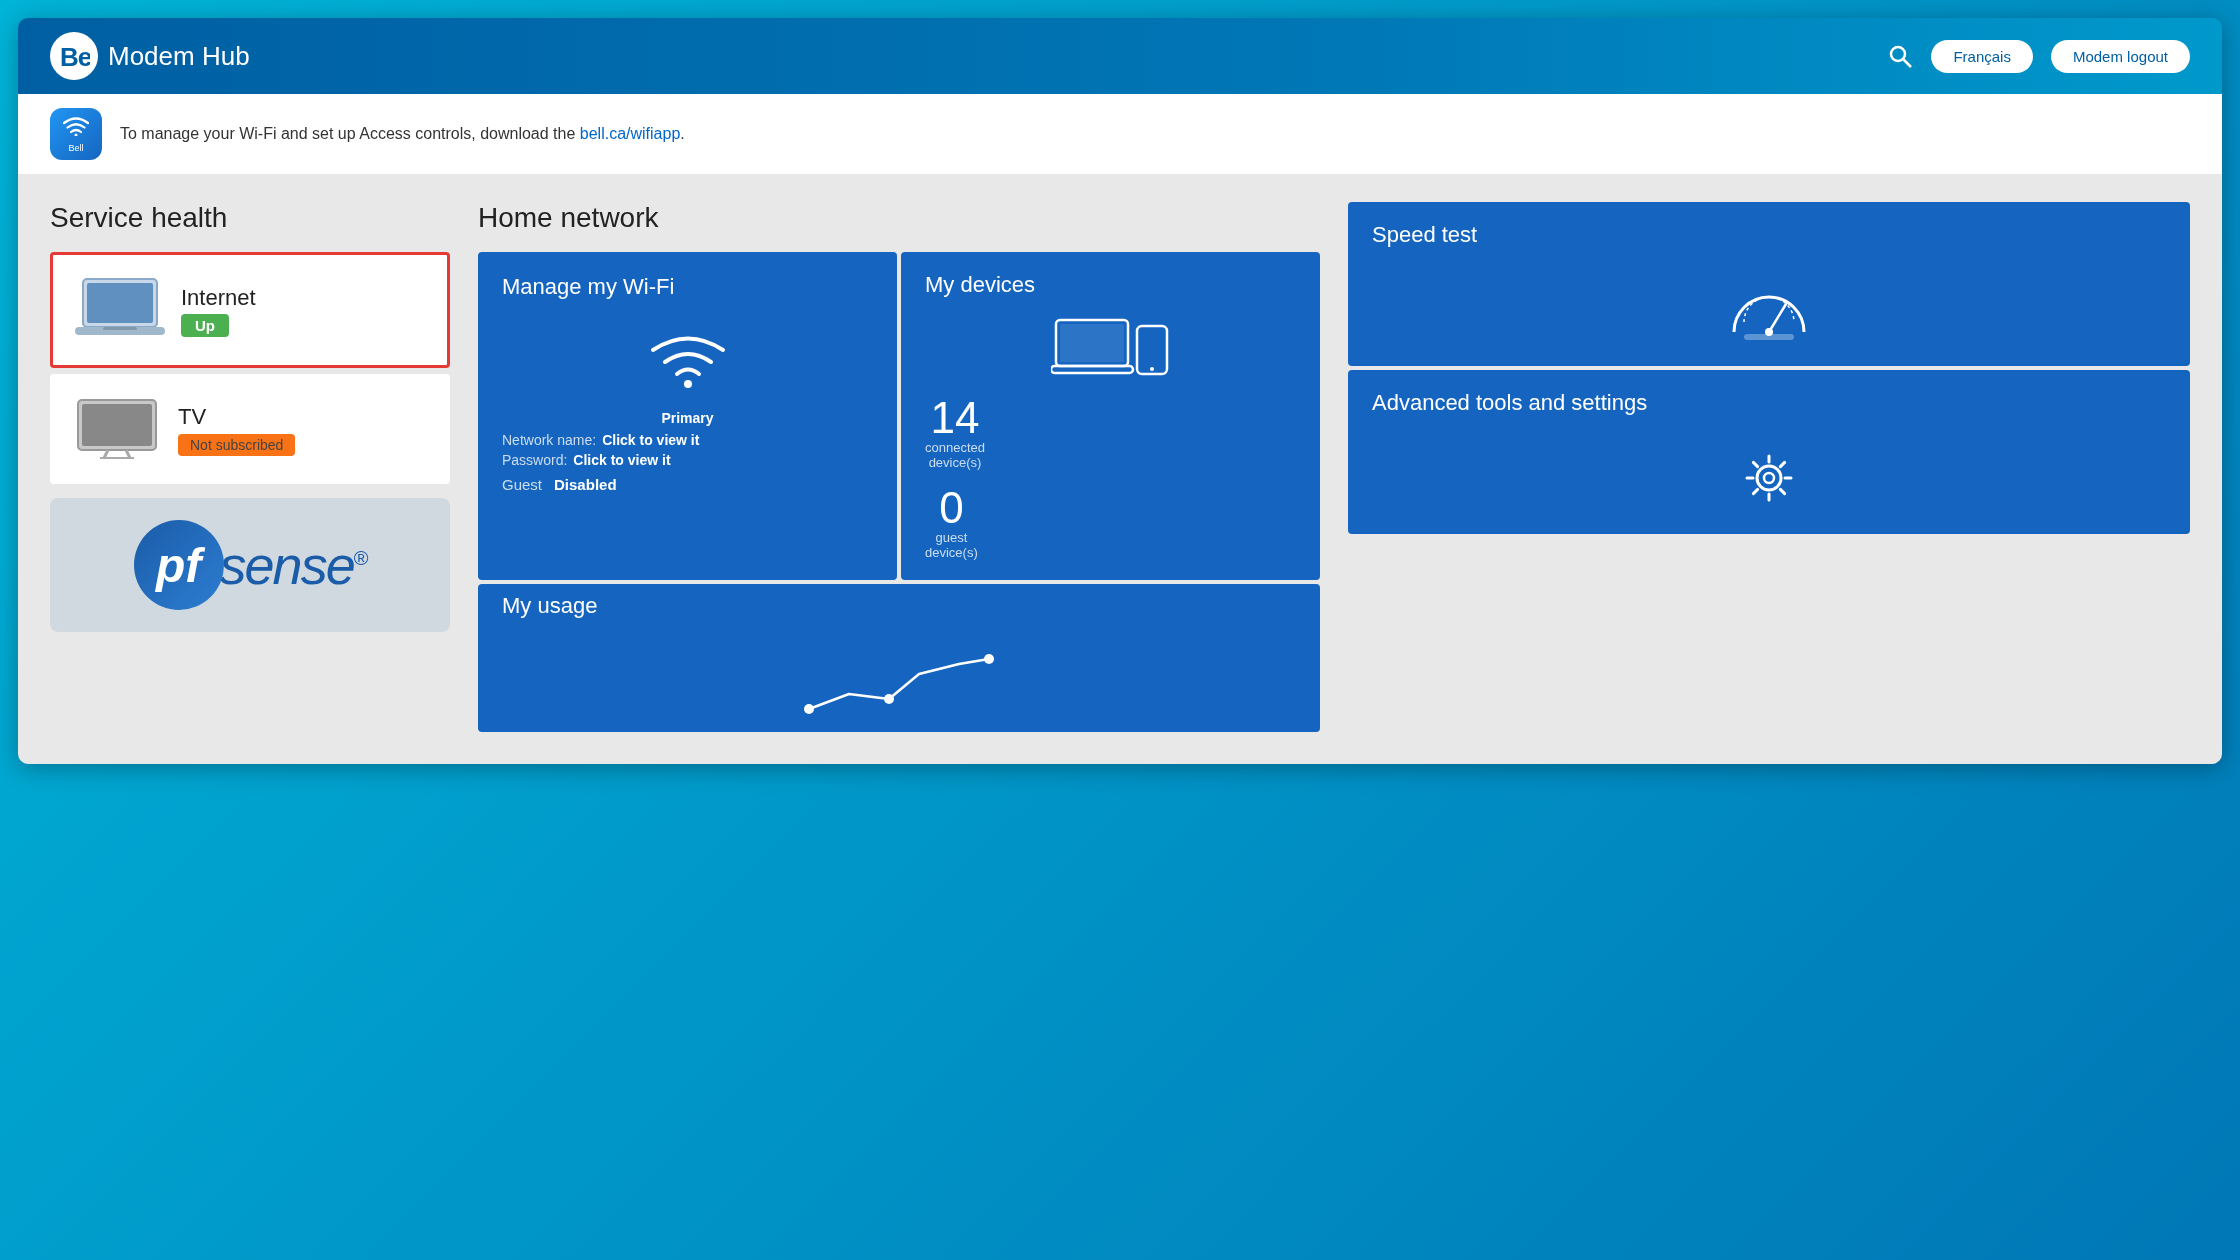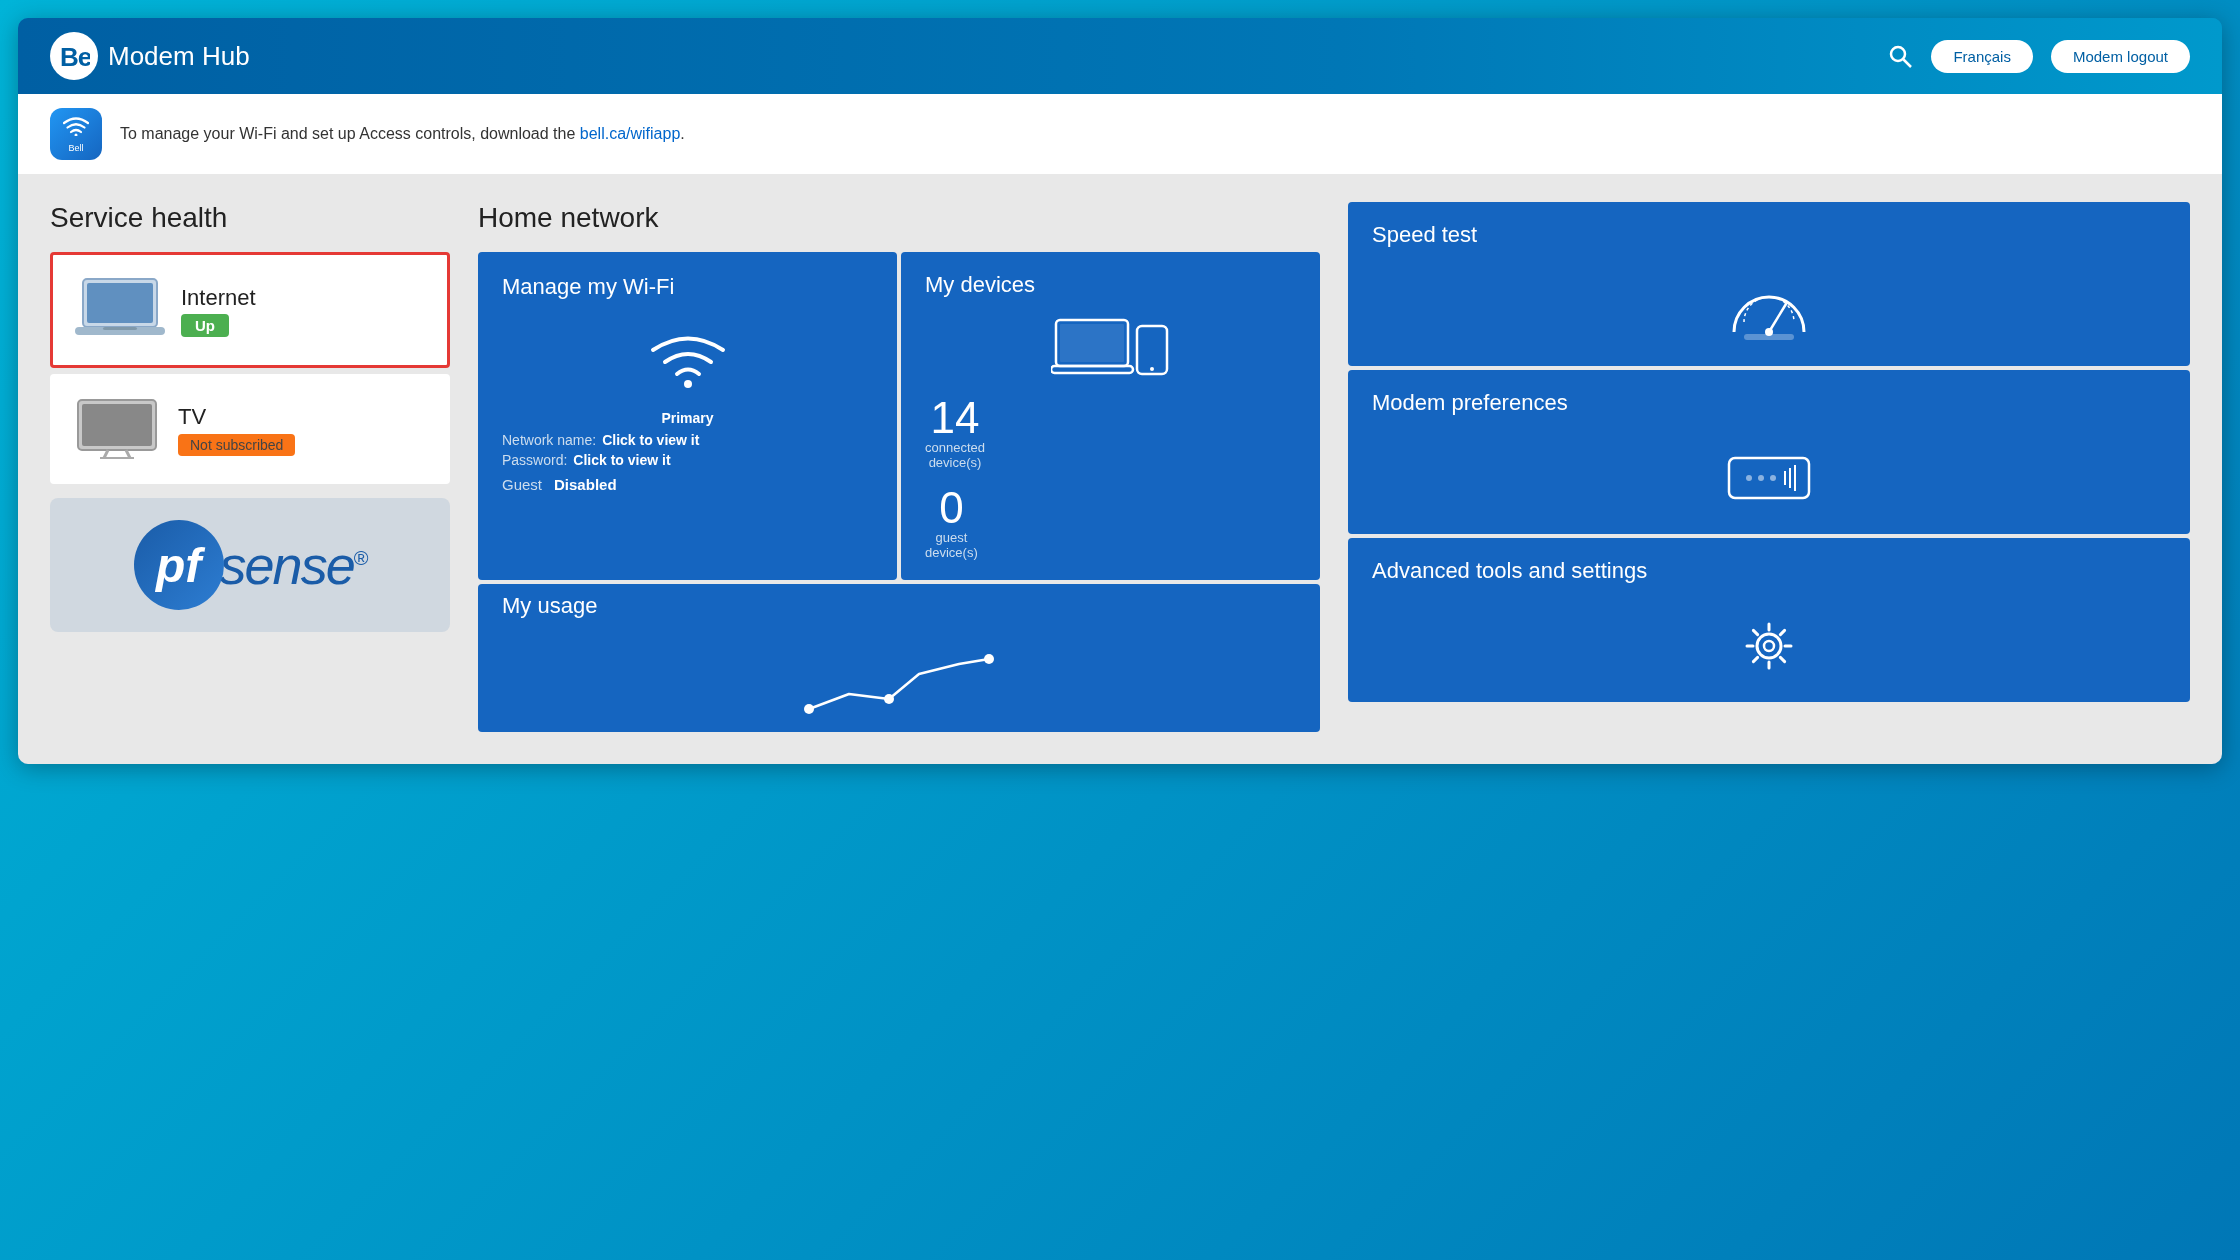--- a/index.html
+++ b/index.html
@@ -509,35 +509,20 @@
 
               <path d="M10 60 A35 35 0 0 1 80 60" fill="none" stroke="white" stroke-width="3"></path>
               <path d="M20 50 A25 25 0 0 1 70 50" fill="none" stroke="white" stroke-width="1.5" stroke-dasharray="3,3"></path>
               <line x1="45" y1="60" x2="62" y2="32" stroke="white" stroke-width="2.5" stroke-linecap="round"></line>
               <circle cx="45" cy="60" r="4" fill="white"></circle>
               <rect x="20" y="62" width="50" height="6" rx="3" fill="rgba(255,255,255,0.3)"></rect>
             </svg>
           </div>
         </div>
 
-        <div class="tool-card">
-          <span class="card-title">Modem preferences</span>
-          <div class="tool-icon">
-            <svg width="100" height="65" viewBox="0 0 100 65">
-
-              <rect x="10" y="15" width="80" height="40" rx="6" fill="none" stroke="white" stroke-width="2.5"></rect>
-              <circle cx="30" cy="35" r="3" fill="rgba(255,255,255,0.5)"></circle>
-              <circle cx="42" cy="35" r="3" fill="rgba(255,255,255,0.5)"></circle>
-              <circle cx="54" cy="35" r="3" fill="rgba(255,255,255,0.5)"></circle>
-              <line x1="66" y1="28" x2="66" y2="42" stroke="white" stroke-width="2"></line>
-              <line x1="71" y1="25" x2="71" y2="45" stroke="white" stroke-width="2"></line>
-              <line x1="76" y1="22" x2="76" y2="48" stroke="white" stroke-width="2"></line>
-            </svg>
-          </div>
-        </div>
 
         <div class="tool-card">
           <span class="card-title">Advanced tools and settings</span>
           <div class="tool-icon">
             <svg width="80" height="70" viewBox="0 0 80 70">
 
               <circle cx="40" cy="38" r="12" fill="none" stroke="white" stroke-width="3"></circle>
               <circle cx="40" cy="38" r="5" fill="none" stroke="white" stroke-width="2.5"></circle>
 
               <g stroke="white" stroke-width="3" stroke-linecap="round">

